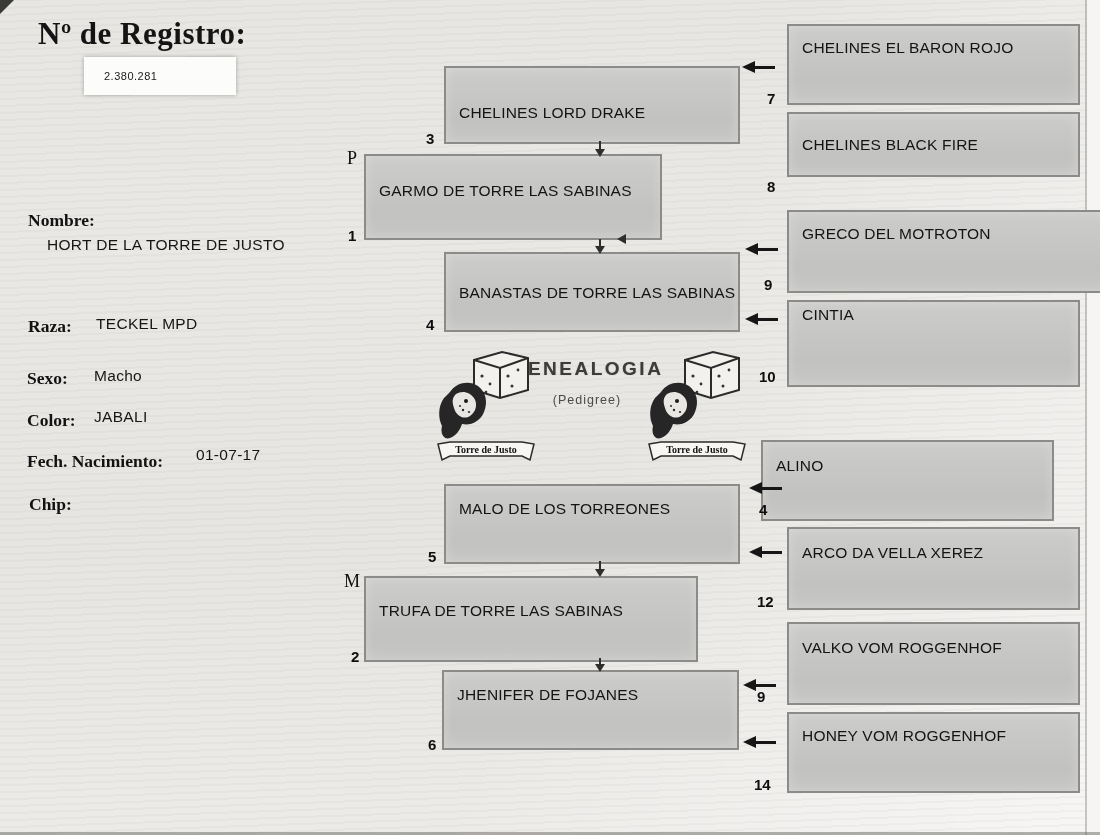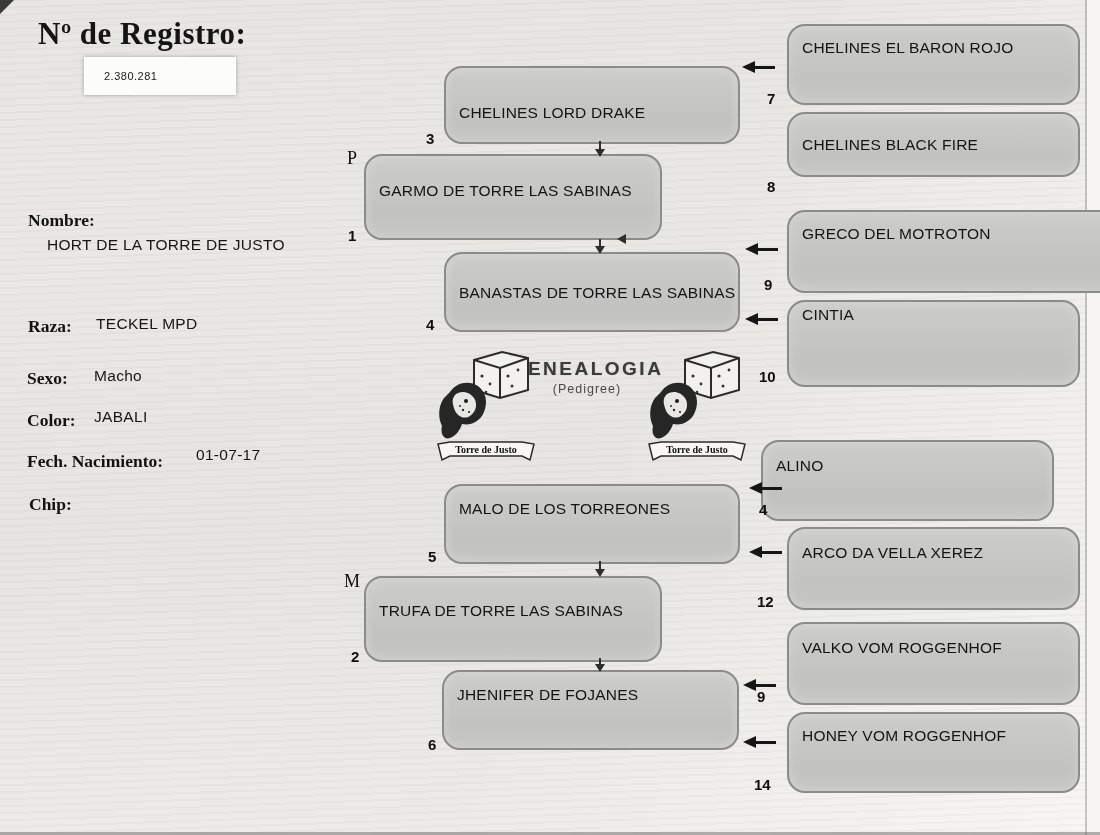--- a/index.html
+++ b/index.html
@@ -16,36 +16,36 @@
   .bottom-edge{position:absolute;left:0;bottom:0;width:100%;height:3px;background:rgba(90,88,84,.45)}
 
   .reg-title{position:absolute;left:38px;top:16px;font-family:"Liberation Serif",serif;font-weight:bold;font-size:31px;letter-spacing:.5px;color:#141414}
   .reg-box{position:absolute;left:84px;top:57px;width:152px;height:38px;background:#fcfcfb;box-shadow:0 0 4px rgba(0,0,0,.3);line-height:38px;padding-left:20px;font-size:11px;letter-spacing:.5px}
 
   .flabel{position:absolute;font-family:"Liberation Serif",serif;font-weight:bold;font-size:17.5px;color:#121212}
   .fvalue{position:absolute;font-size:15.5px;color:#161616;letter-spacing:.3px}
 
   .pbox{position:absolute;background:linear-gradient(180deg,#cccccа,#c2c2c0 70%,#c6c6c4);
     background:linear-gradient(180deg,#cccccb,#c2c2c0 70%,#c6c6c4);
-    border:2px solid #8b8b89;border-radius:18px;padding:12px 13px 0;font-size:15.5px;
+    border:2px solid #8b8b89;border-radius:0;padding:12px 13px 0;font-size:15.5px;
     white-space:nowrap;color:#141414;letter-spacing:.2px;box-shadow:inset 0 0 12px rgba(255,255,255,.25)}
   .pnum{position:absolute;font-weight:bold;font-size:15px;color:#0e0e0e}
   .pmark{position:absolute;font-size:18px;color:#0e0e0e;font-family:"Liberation Serif",serif}
 
   .arrow-left{position:absolute;width:34px;height:13px}
   .arrow-left i{position:absolute;right:0;top:5px;width:21px;height:3px;background:#161616}
   .arrow-left b{position:absolute;left:1px;top:0;width:0;height:0;border-top:6.5px solid transparent;border-bottom:6.5px solid transparent;border-right:13px solid #161616}
 
   .vline{position:absolute;width:2px;background:#2e2e2c}
   .tri-down{position:absolute;width:0;height:0;border-left:5px solid transparent;border-right:5px solid transparent;border-top:8px solid #2e2e2c}
   .tri-left{position:absolute;width:0;height:0;border-top:5px solid transparent;border-bottom:5px solid transparent;border-right:9px solid #2e2e2c}
 
   .gen-title{position:absolute;left:487px;top:358px;width:200px;text-align:center}
   .gen-title .t{font-size:19px;font-weight:bold;letter-spacing:2.5px;color:#3c3c3a;text-shadow:0 0 1px rgba(60,60,60,.4)}
-  .gen-title .s{font-size:12.5px;color:#4a4a48;margin-top:2px;letter-spacing:1px}
+  .gen-title .s{font-size:12.5px;color:#4a4a48;margin-top:13px;letter-spacing:1px}
   .emblem{position:absolute}
 </style>
 </head>
 <body>
 
 <div class="page">
   <div class="corner"></div>
   <div class="right-edge"></div>
   <div class="right-strip"></div>
   <div class="bottom-edge"></div>
@@ -90,21 +90,21 @@
   </div>
   <div class="pnum" style="left:428px;top:736px">6</div>
 
   <div class="pmark" style="left:347px;top:148px">P</div>
   <div class="pbox" style="left:364px;top:154px;width:298px;height:86px;padding-top:26px">
     <span>GARMO DE TORRE LAS SABINAS</span>
   </div>
   <div class="pnum" style="left:348px;top:227px">1</div>
 
   <div class="pmark" style="left:344px;top:571px">M</div>
-  <div class="pbox" style="left:364px;top:576px;width:298px;height:86px;padding-top:24px">
+  <div class="pbox" style="left:364px;top:576px;width:334px;height:86px;padding-top:24px">
     <span>TRUFA DE TORRE LAS SABINAS</span>
   </div>
   <div class="pnum" style="left:351px;top:648px">2</div>
 
   <div class="pbox" style="left:787px;top:24px;width:293px;height:81px;padding-top:13px">
     <span>CHELINES EL BARON ROJO</span>
   </div>
   <div class="pnum" style="left:767px;top:90px">7</div>
 
   <div class="pbox" style="left:787px;top:112px;width:293px;height:65px;padding-top:22px">

